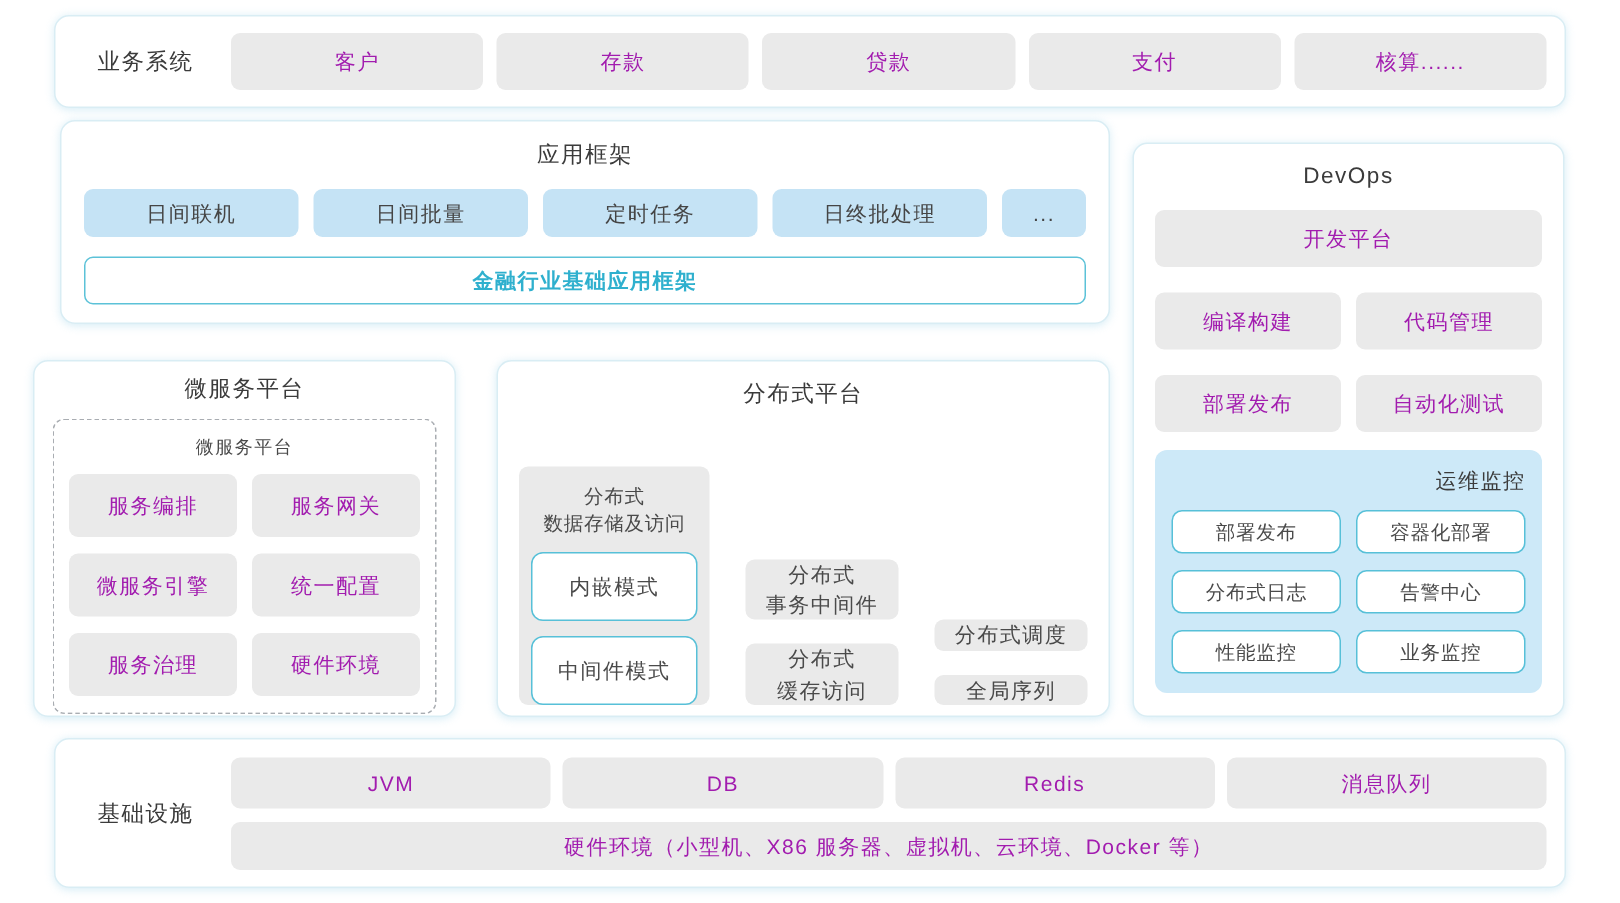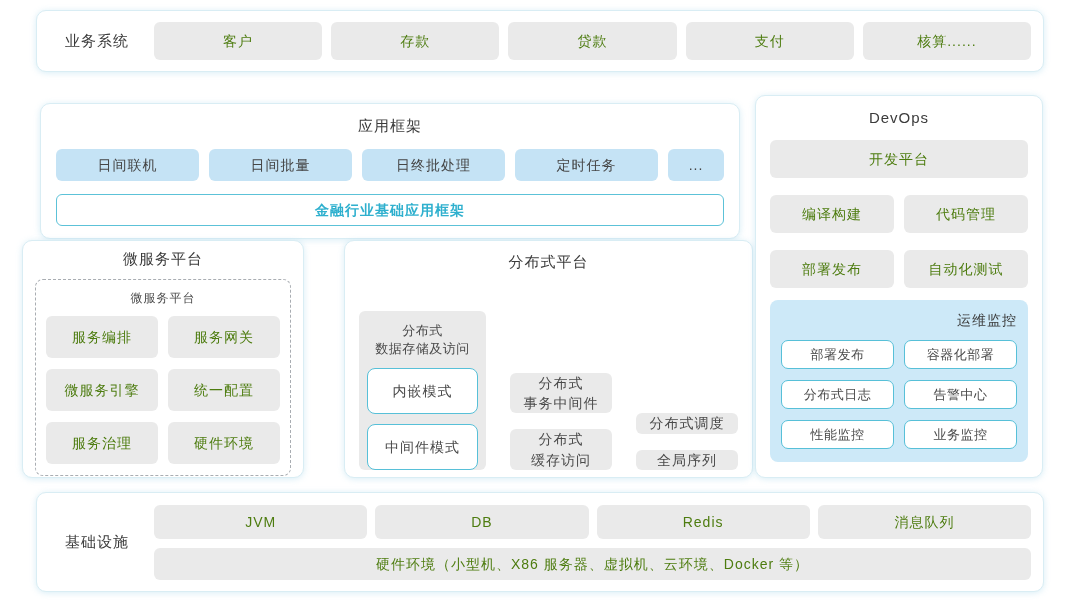--- a/index.html
+++ b/index.html
@@ -25,21 +25,21 @@
   .panel-title {
     text-align: center;
     font-size: 15px;
     color: #3b3b3b;
     font-weight: 500;
     letter-spacing: 1px;
   }
   .grey-box {
     background: #eaeaea;
     border-radius: 6px;
-    color: #4d7c0f;
+    color: #a21caf;
     font-size: 14px;
     text-align: center;
     letter-spacing: 1px;
   }
   .blue-box {
     background: #c5e3f5;
     border-radius: 6px;
     color: #454545;
     font-size: 14px;
     text-align: center;
@@ -59,21 +59,21 @@
 
   
   .top-panel {
     left: 36px; top: 10px; width: 1008px; height: 62px;
     display: flex; align-items: center; gap: 9px;
     padding: 0 12px;
   }
   .top-panel .grey-box { flex: 1; height: 38px; line-height: 38px; }
 
   
-  .app-panel { left: 40px; top: 103px; width: 700px; height: 136px; padding-top: 13px; }
+  .app-panel { left: 40px; top: 80px; width: 700px; height: 136px; padding-top: 13px; }
   .modules-row { display: flex; gap: 10px; margin: 13px 15px 0; }
   .modules-row .blue-box { flex: 1; }
   .modules-row .module-more { flex: none; width: 56px; }
   .base-box {
     margin: 13px 15px 0;
     height: 32px; line-height: 30px;
     background: #ffffff;
     border: 1px solid #5cc2d8;
     border-radius: 6px;
     text-align: center;
@@ -90,21 +90,21 @@
     border: 1px dashed #a9adb2;
     border-radius: 8px;
     padding: 8px 10px 11px;
   }
   .inner-title { text-align: center; font-size: 12px; color: #4a4a4a; margin: 2px 0 9px; letter-spacing: 1px; }
   .grid2 { display: grid; grid-template-columns: 1fr 1fr; }
   .micro-grid { gap: 11px 10px; }
   .micro-grid .grey-box { height: 42px; line-height: 42px; }
 
   
-  .dist-panel { left: 344px; top: 240px; width: 409px; height: 238px; padding-top: 12px; }
+  .dist-panel { left: 331px; top: 240px; width: 409px; height: 238px; padding-top: 12px; }
   .dist-body { display: flex; gap: 24px; margin: 14px 14px 0; height: 184px; align-items: flex-end; }
   .storage-box {
     flex: none; width: 127px;
     background: #eaeaea; border-radius: 6px;
     padding: 11px 8px 0;
   }
   .storage-label {
     font-size: 13px; color: #4a4a4a; text-align: center;
     line-height: 1.4; white-space: pre-line; letter-spacing: 0.5px;
   }
@@ -172,22 +172,22 @@
     <div class="grey-box">贷款</div>
     <div class="grey-box">支付</div>
     <div class="grey-box">核算......</div>
   </section>
 
   <section class="panel app-panel">
     <div class="panel-title">应用框架</div>
     <div class="modules-row">
       <div class="blue-box">日间联机</div>
       <div class="blue-box">日间批量</div>
+      <div class="blue-box">定时任务</div>
       <div class="blue-box">日终批处理</div>
-      <div class="blue-box">定时任务</div>
       <div class="blue-box module-more">...</div>
     </div>
     <div class="base-box">金融行业基础应用框架</div>
   </section>
 
   <section class="panel micro-panel">
     <div class="panel-title">微服务平台</div>
     <div class="dashed-box">
       <div class="inner-title">微服务平台</div>
       <div class="grid2 micro-grid">

